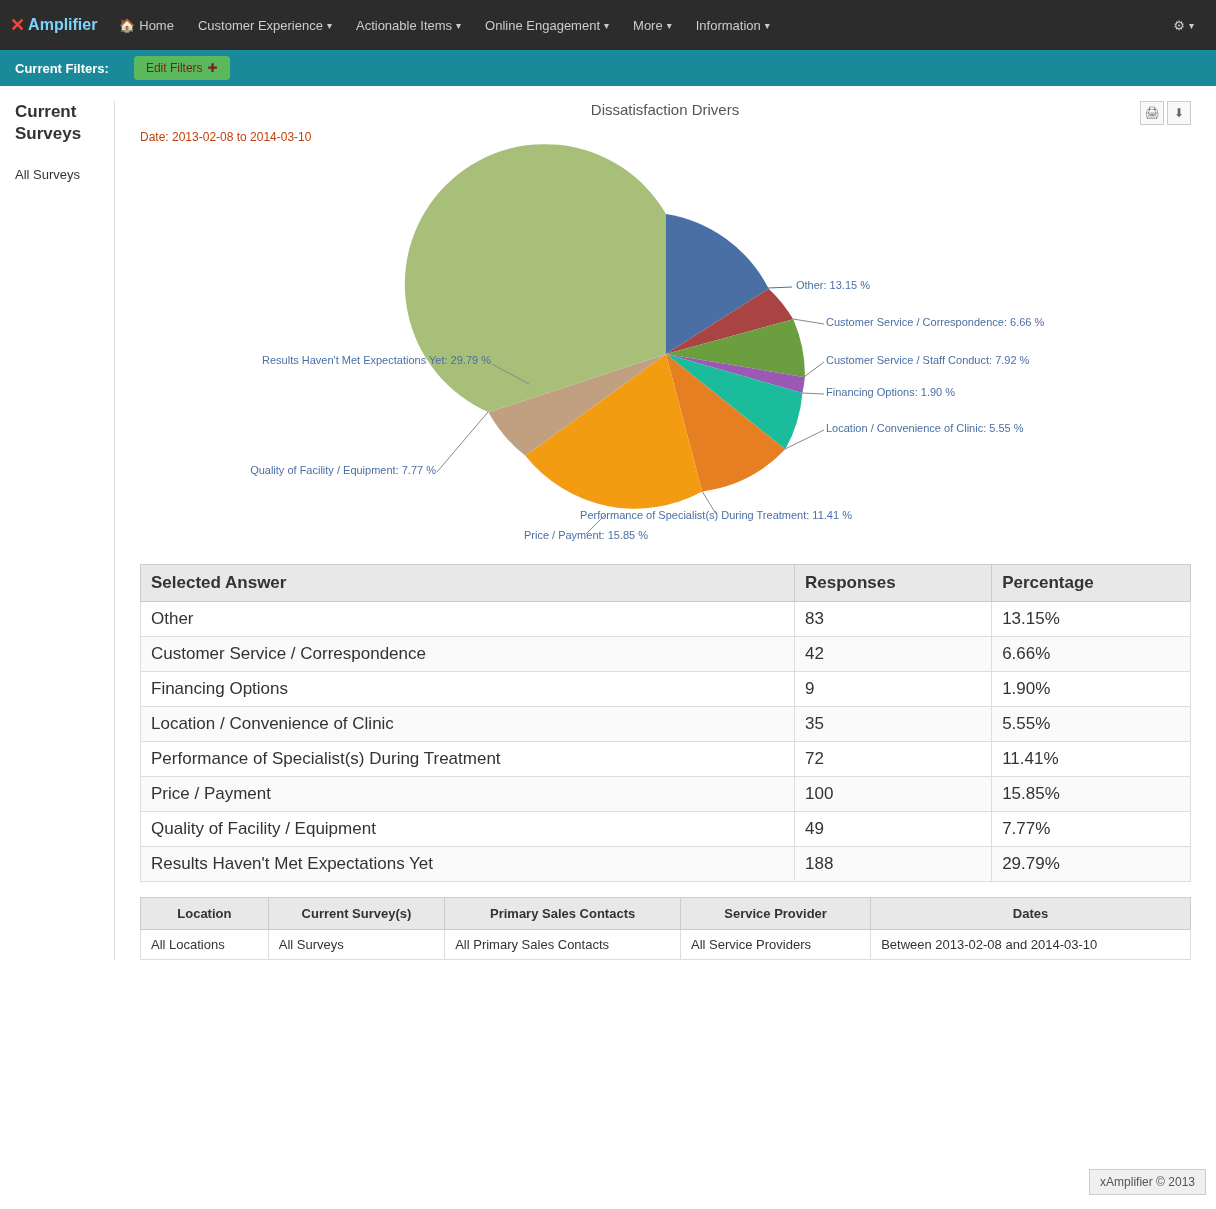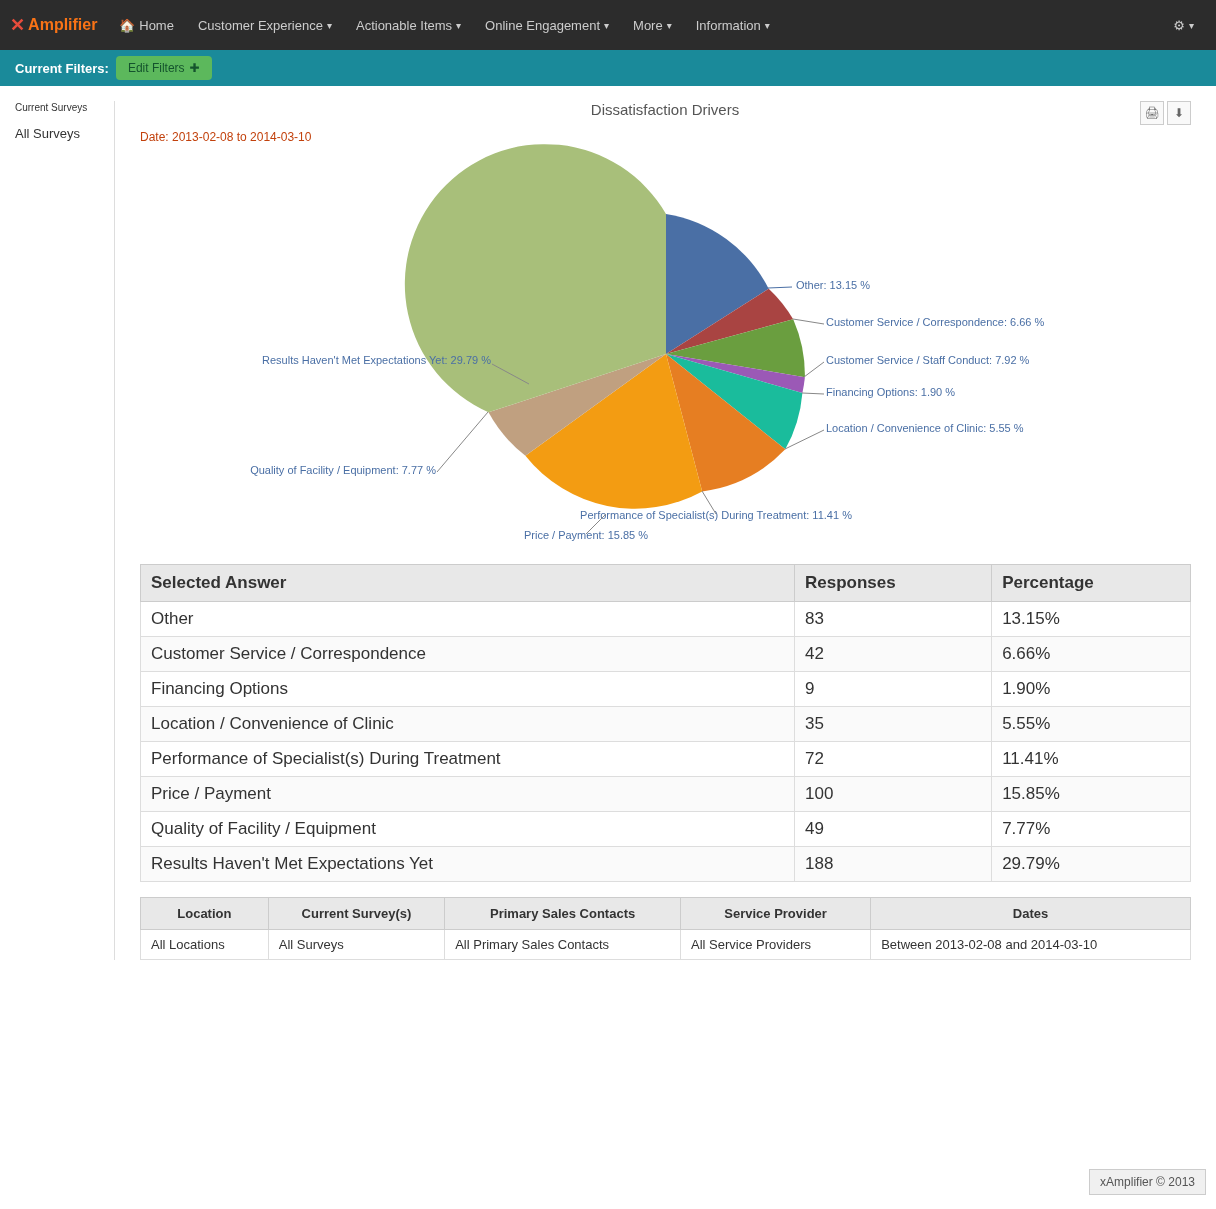--- a/index.html
+++ b/index.html
@@ -19,21 +19,21 @@
       align-items: center;
       margin-right: 10px;
     }
     .brand-icon {
       color: #e74c3c;
       font-weight: bold;
       font-size: 18px;
       margin-right: 3px;
     }
     .brand-text {
-      color: #f97316;
+      color: #7dd3fc;
       font-size: 16px;
       font-weight: bold;
     }
     .nav-item {
       color: #ccc;
       padding: 0 12px;
       height: 50px;
       display: flex;
       align-items: center;
       cursor: pointer;
@@ -46,30 +46,30 @@
       margin-left: auto;
       color: #ccc;
     }
 
     
     .filters-bar {
       background: #1a8a9a;
       padding: 6px 15px;
       display: flex;
       align-items: center;
-      gap: 7px;
+      gap: 25px;
     }
     .filters-label {
       color: #fff;
       font-weight: bold;
       font-size: 13px;
     }
     .edit-filters-btn {
       background: #5cb85c;
-      color: #14532d;
+      color: #7f1d1d;
       border: none;
       padding: 5px 12px;
       border-radius: 4px;
       cursor: pointer;
       font-size: 12px;
       display: flex;
       align-items: center;
       gap: 5px;
     }
 
@@ -82,23 +82,23 @@
     }
 
     
     .sidebar {
       width: 100px;
       flex-shrink: 0;
       border-right: 1px solid #ddd;
       padding-right: 10px;
     }
     .sidebar-title {
-      font-weight: normal;
-      font-size: 10px;
-      margin-bottom: 10px;
+      font-weight: bold;
+      font-size: 17px;
+      margin-bottom: 20px;
       line-height: 1.3;
     }
     .sidebar-link {
       color: #333;
       font-size: 13px;
       cursor: pointer;
       line-height: 1.5;
     }
 
     

